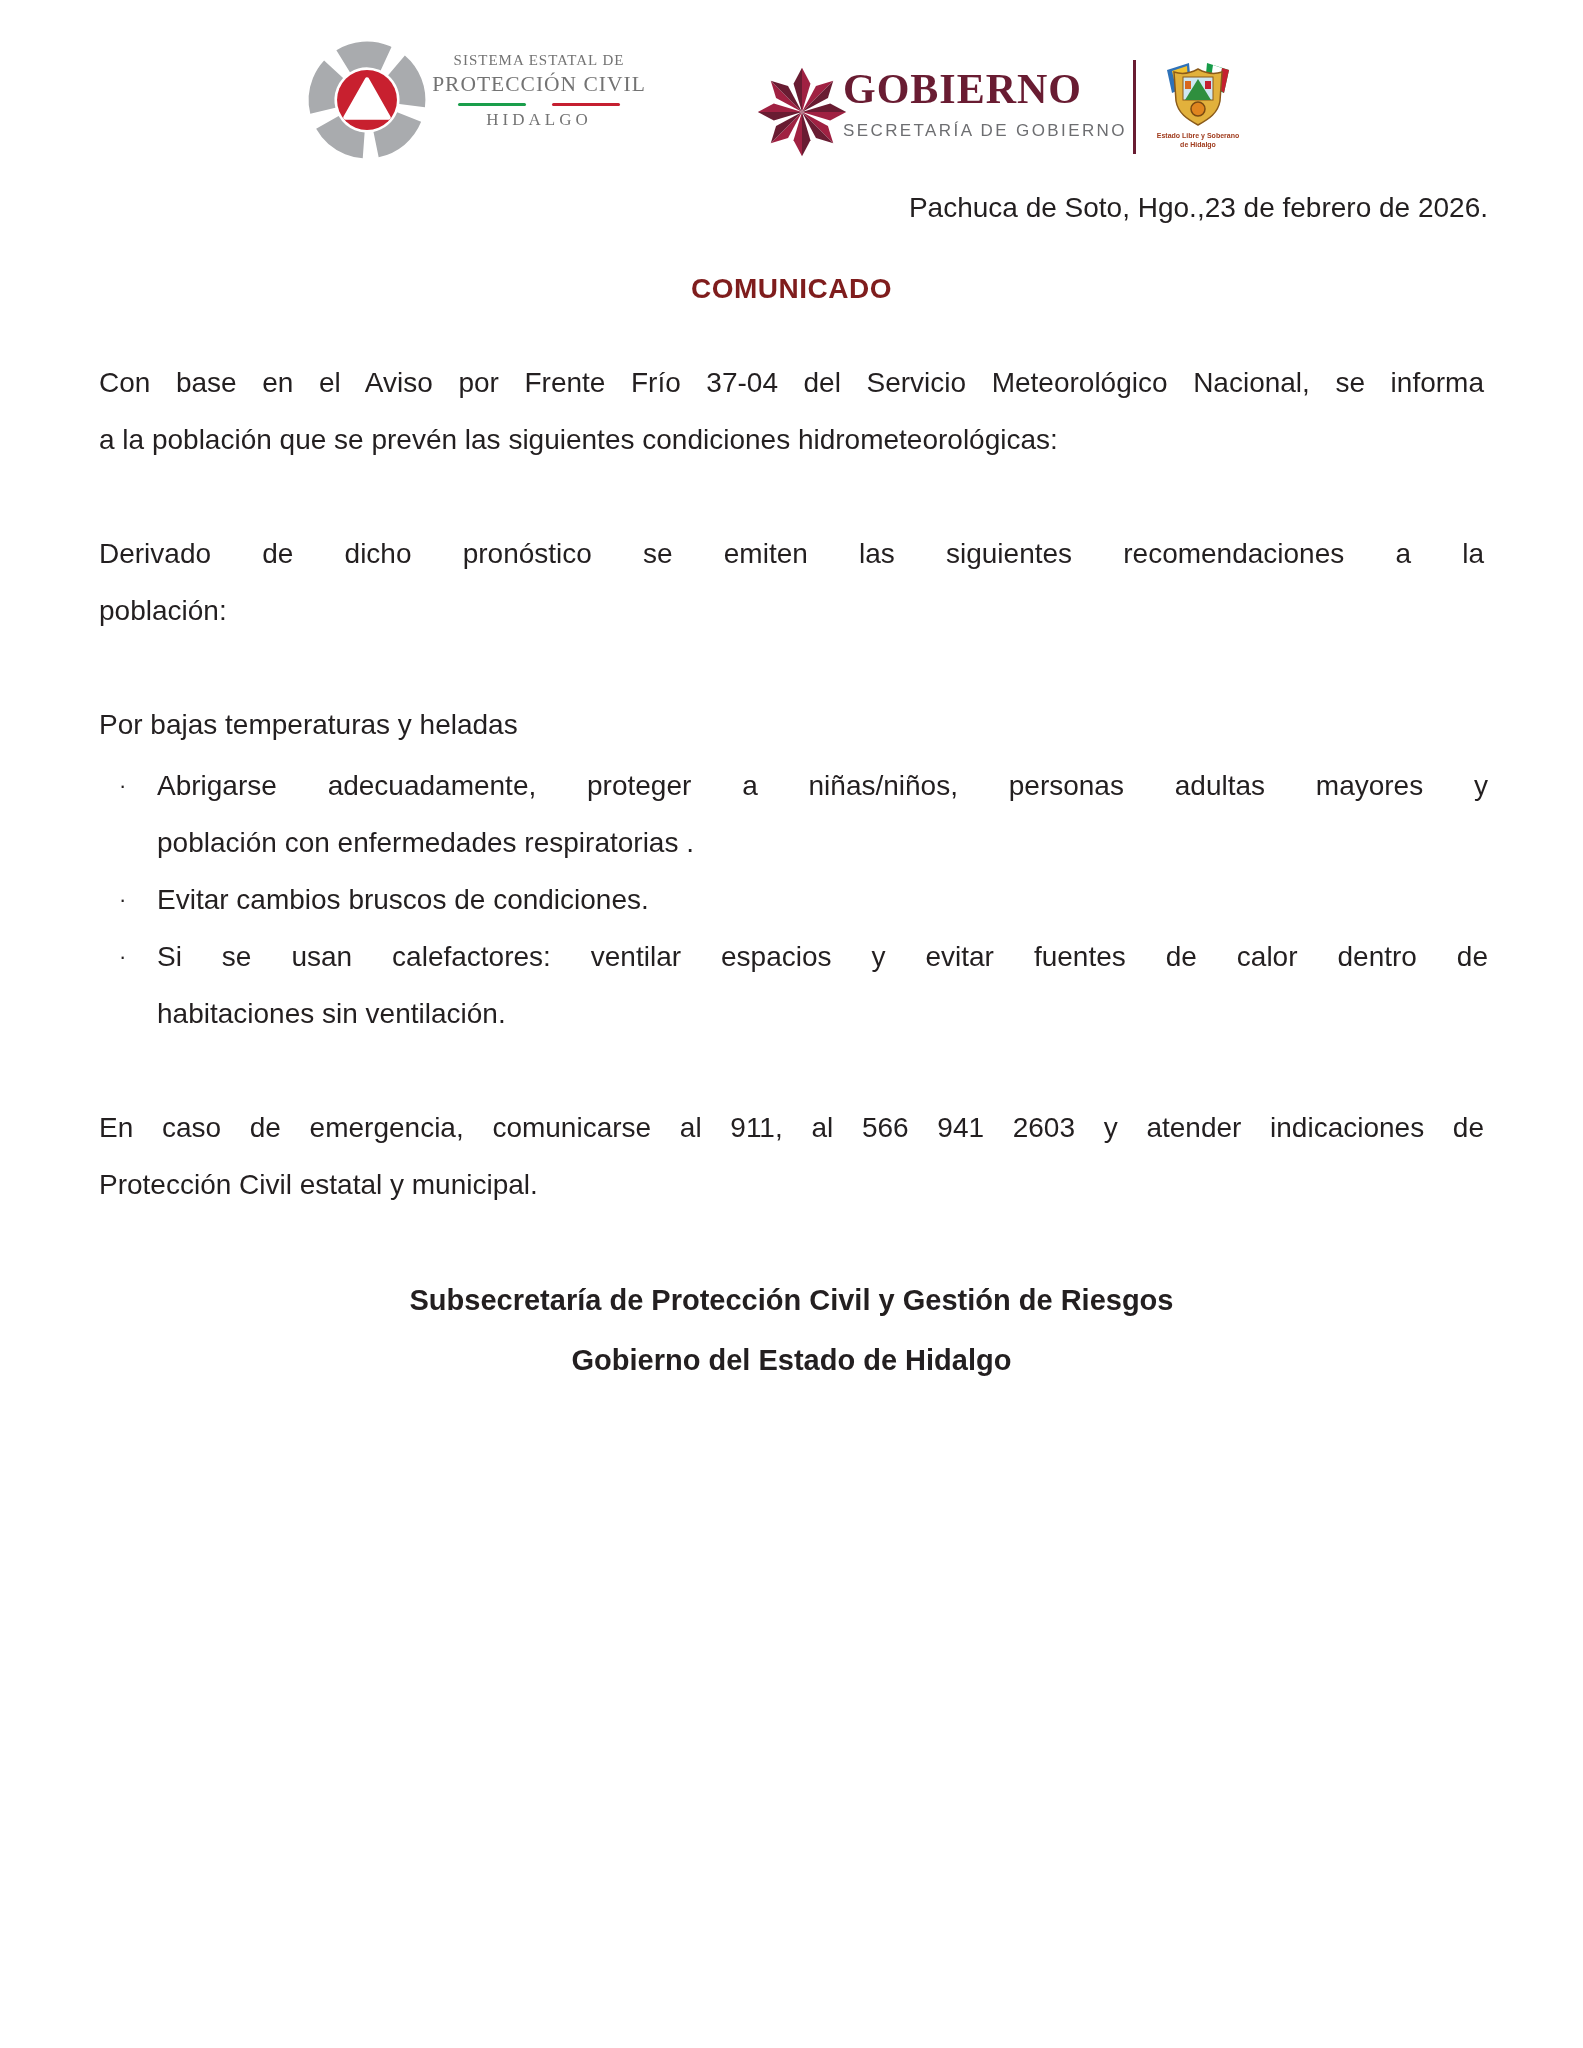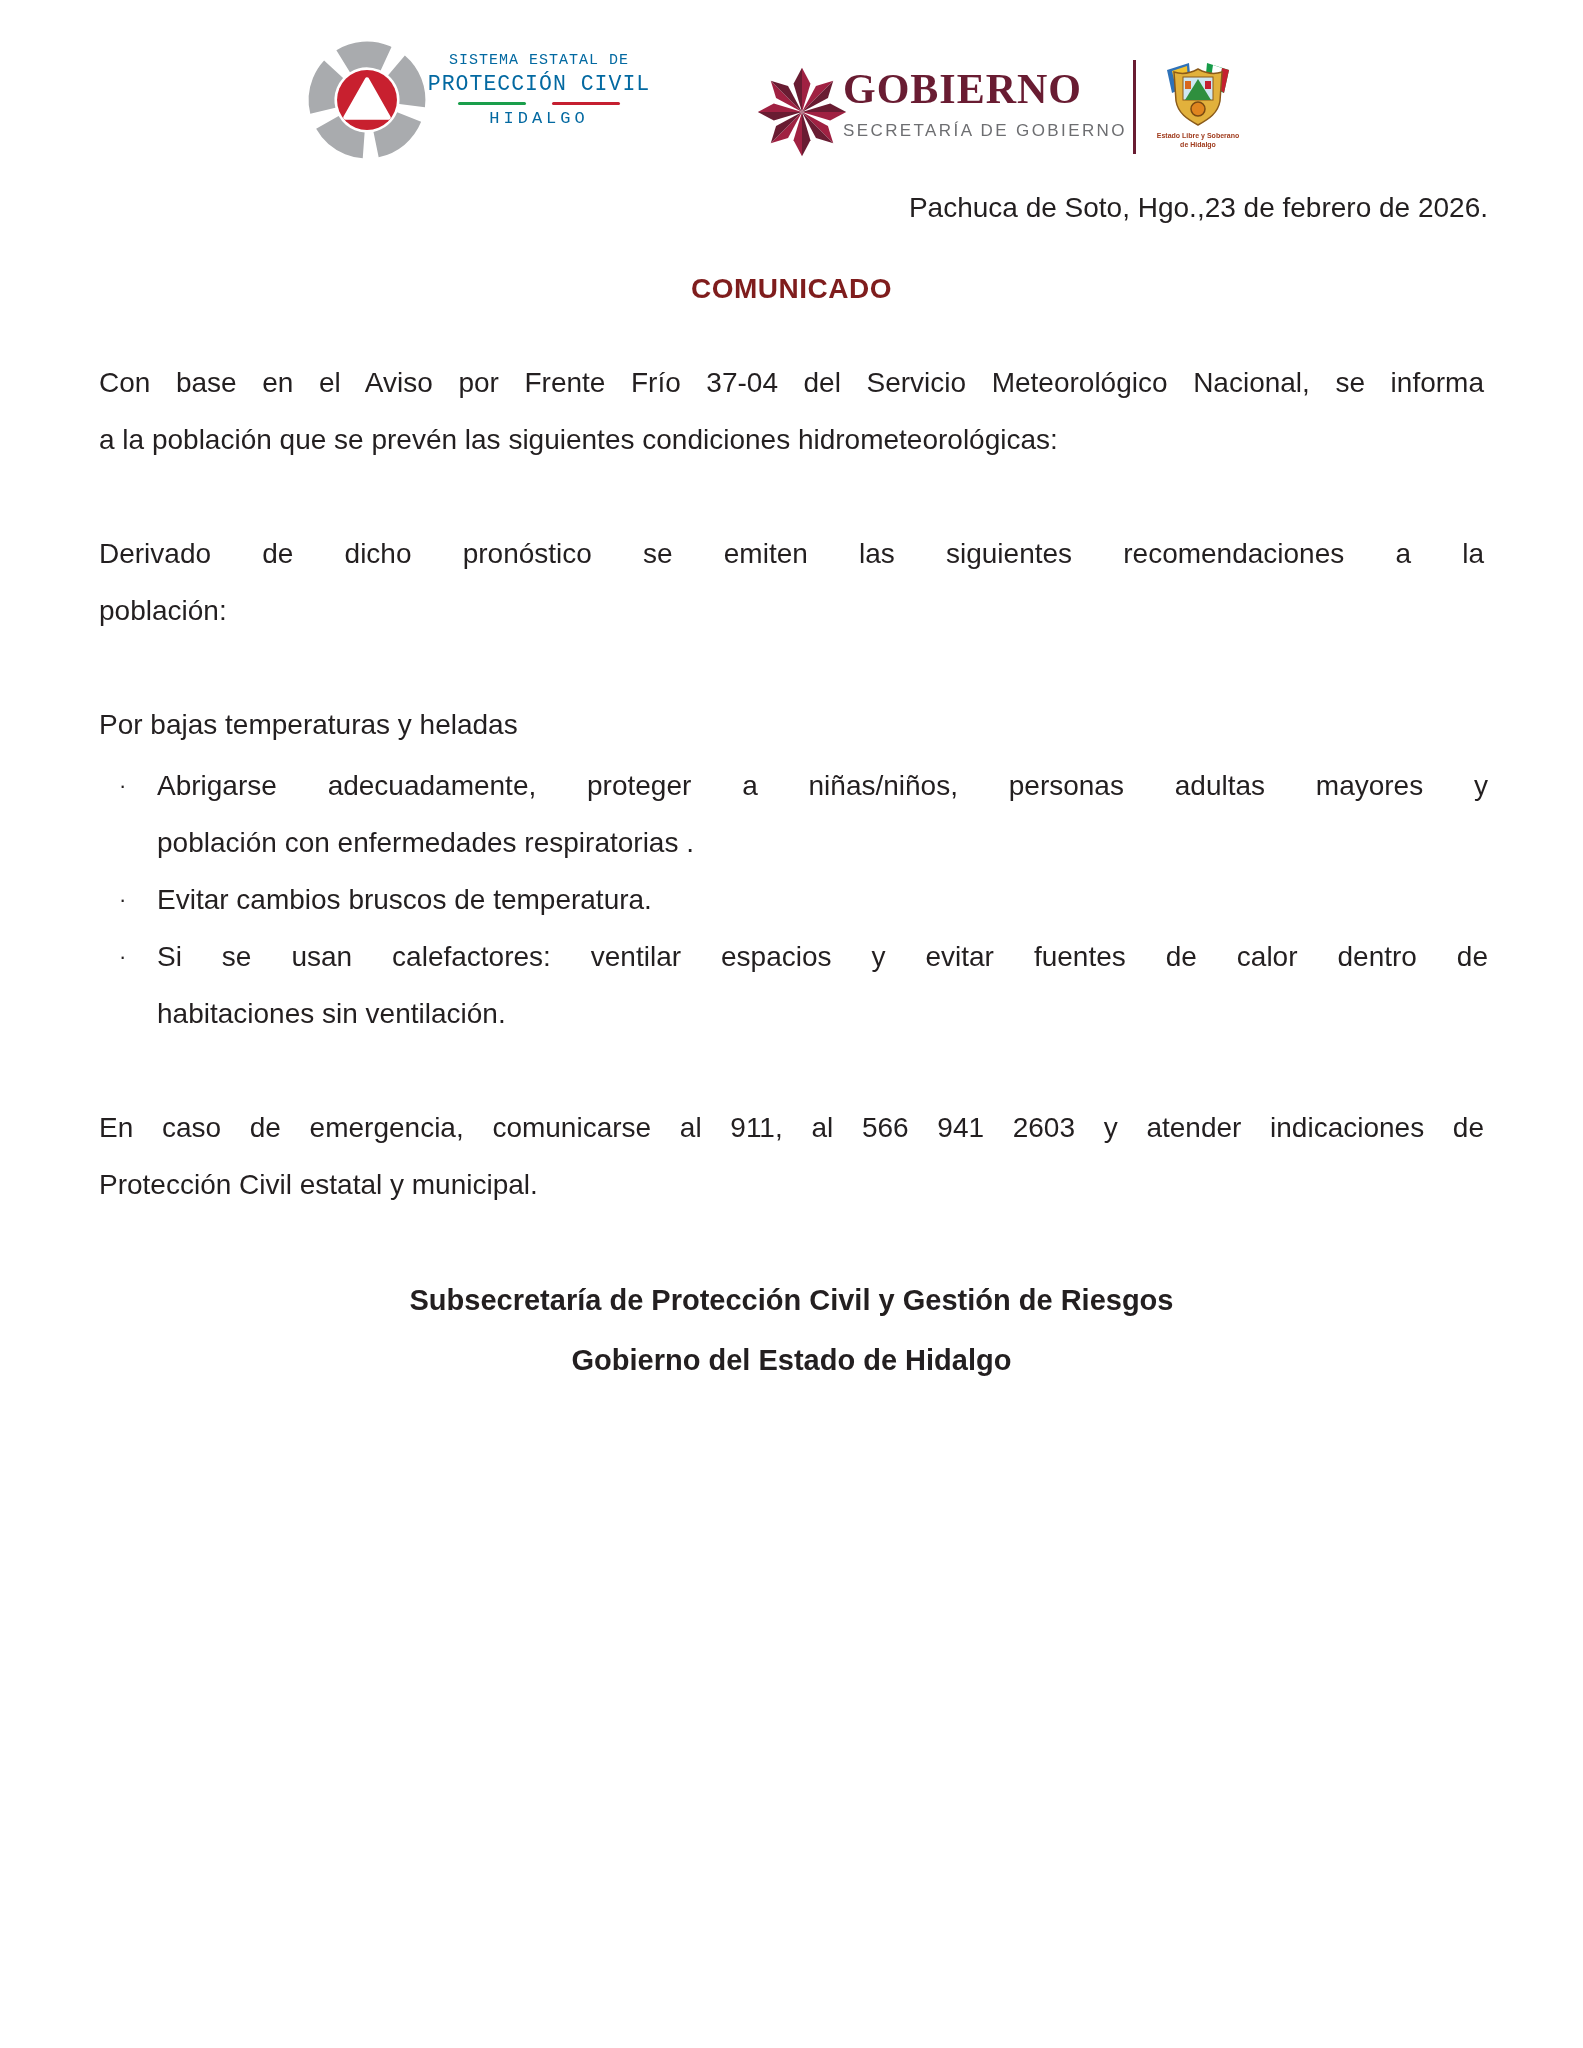--- a/index.html
+++ b/index.html
@@ -10,21 +10,21 @@
     padding:36px 95px 0 95px;
     background:#ffffff;
     font-family:"Liberation Sans", sans-serif;
     color:#231f20;
     overflow:hidden;
   }
   
   .hdr{position:relative;height:134px;}
   .pc-logo{position:absolute;left:210px;top:2px;width:124px;height:124px;}
   .pc-text{position:absolute;left:318px;top:16px;width:252px;text-align:center;
-           font-family:Liberation Mono, monospace;color:#0369a1;}
+           font-family:Liberation Serif, serif;color:#737373;}
   .pc-l1{font-size:15px;letter-spacing:1px;white-space:nowrap;}
   .pc-l2{font-size:21.5px;letter-spacing:1px;margin-top:3px;white-space:nowrap;}
   .pc-divider{margin:6px auto 4px auto;width:162px;height:3px;display:flex;justify-content:space-between;}
   .pc-divider .bar-green{width:68px;height:3px;background:#1a9e4b;border-radius:2px;}
   .pc-divider .bar-red{width:68px;height:3px;background:#c51f30;border-radius:2px;}
   .pc-l3{font-size:17px;letter-spacing:4px;margin-top:2px;}
   .gob-star{position:absolute;left:660px;top:28px;width:94px;height:96px;}
   .gob-text{position:absolute;left:748px;top:32px;}
   .gob-title{font-family:"Liberation Serif", serif;font-weight:bold;font-size:42px;
              color:#691c32;letter-spacing:1px;line-height:1;white-space:nowrap;}
@@ -160,21 +160,21 @@
     <li>
       <span class="dot">·</span>
       <span class="li-text">
         <span class="line jl" style="display:block">Abrigarse adecuadamente, proteger a niñas/niños, personas adultas mayores y</span>
         <span class="line" style="display:block">población con enfermedades respiratorias .</span>
       </span>
     </li>
     <li>
       <span class="dot">·</span>
       <span class="li-text">
-        <span class="line" style="display:block">Evitar cambios bruscos de temperatura.</span>
+        <span class="line" style="display:block">Evitar cambios bruscos de condiciones.</span>
       </span>
     </li>
     <li>
       <span class="dot">·</span>
       <span class="li-text">
         <span class="line jl" style="display:block">Si se usan calefactores: ventilar espacios y evitar fuentes de calor dentro de</span>
         <span class="line" style="display:block">habitaciones sin ventilación.</span>
       </span>
     </li>
   </ul>

